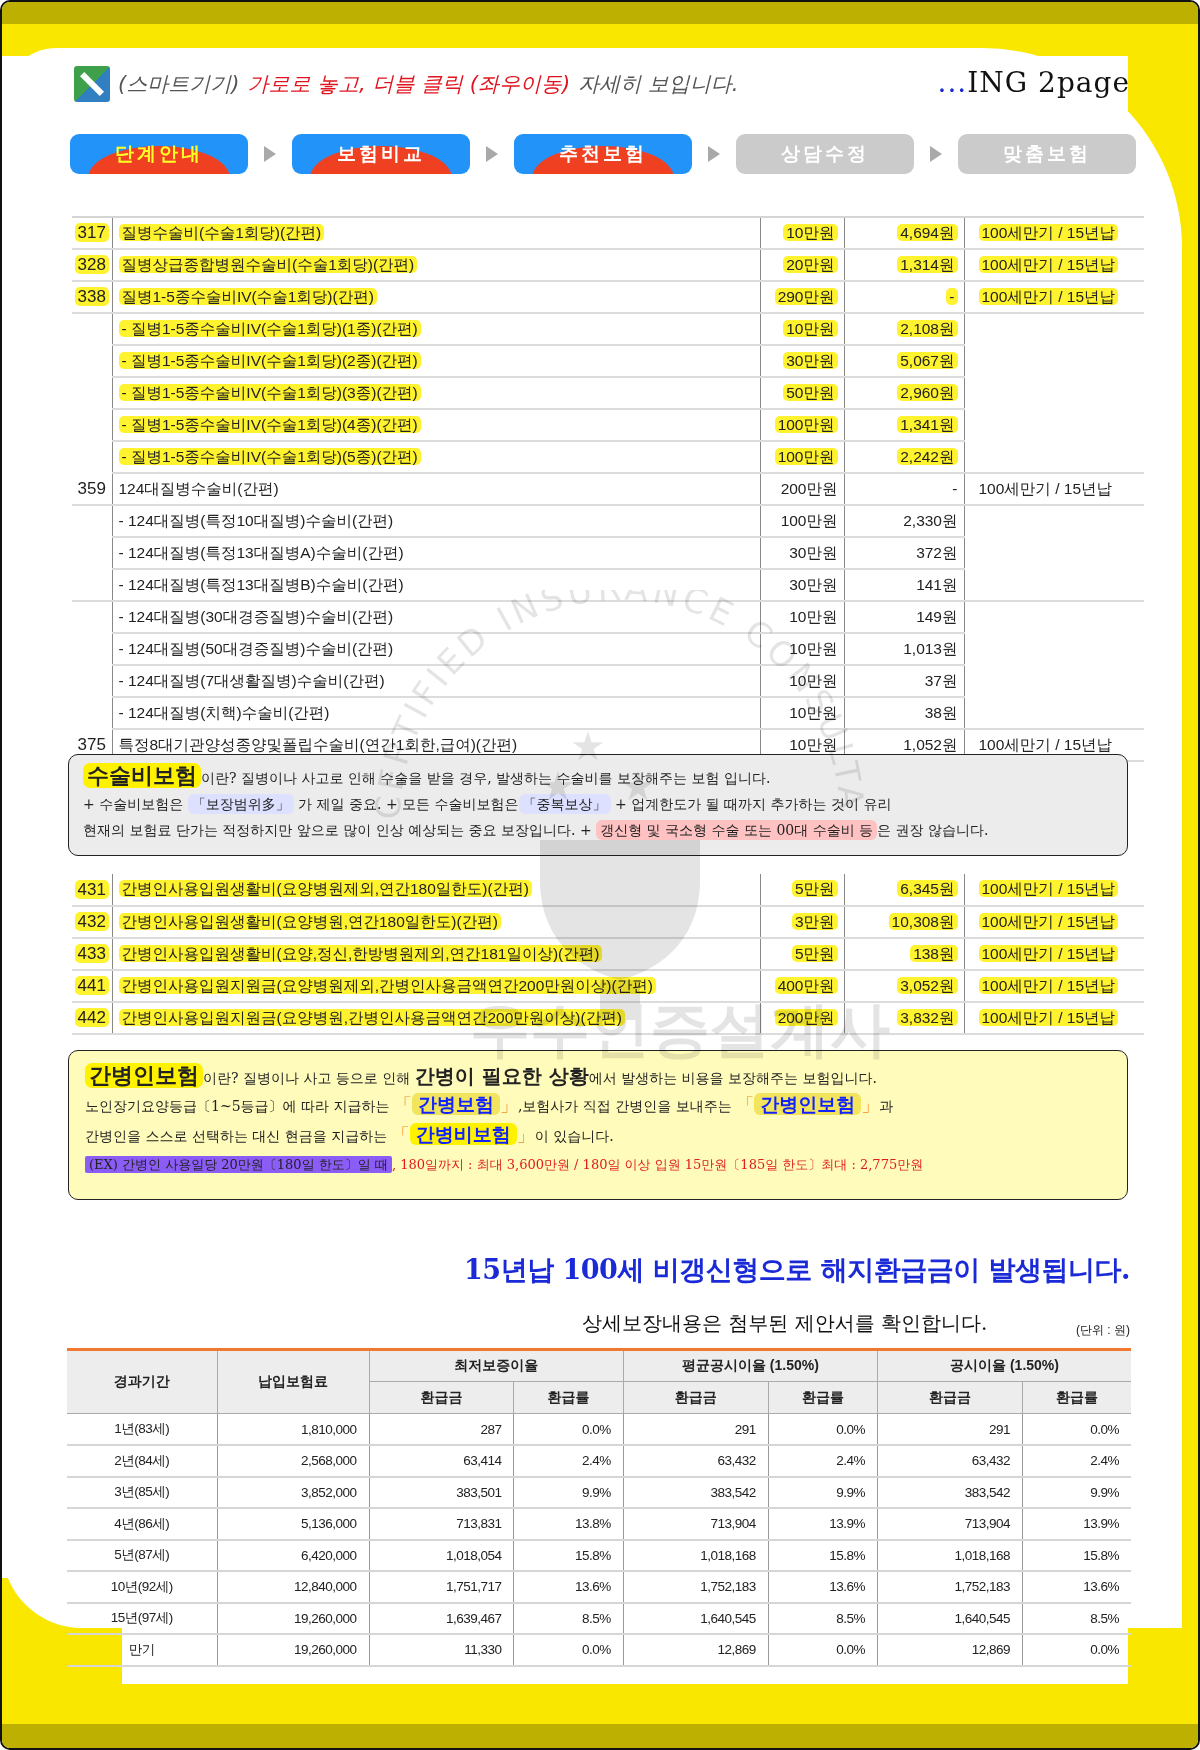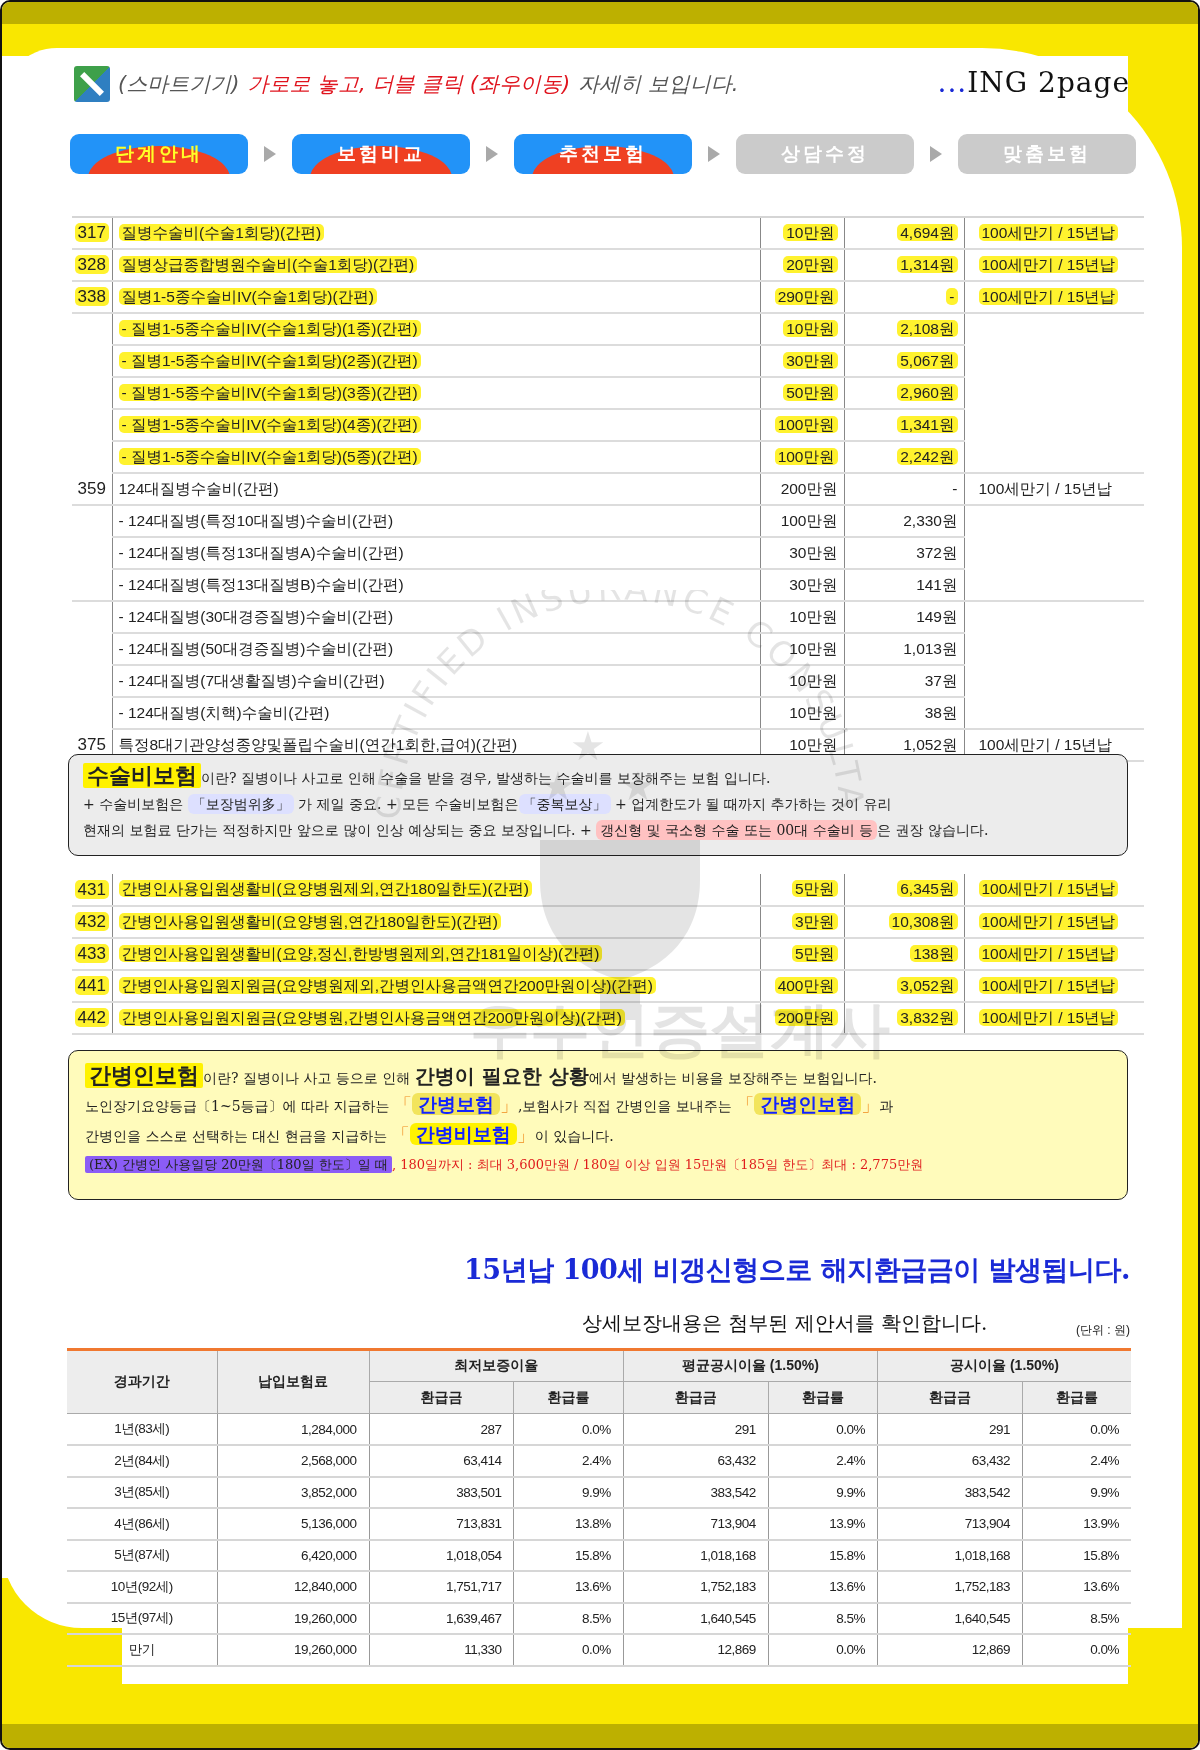--- a/index.html
+++ b/index.html
@@ -48,21 +48,21 @@
     .cov td.nob { border-bottom: none; }
     .hl { background: #fff22e; border-radius: 5px; padding: 0 3px; }
     .cov-top { top: 188px; border-top: 2px solid #d5d5d5; margin-top: 28px; }
     .cov-mid { top: 874px; }
 
     
     .box { position: absolute; left: 68px; width: 1060px; border: 1.5px solid #222; border-radius: 10px; font-family: "DejaVu Serif", "Liberation Serif", serif; }
     .box-gray { top: 754px; height: 102px; background: #ececec; padding: 8px 14px; font-size: 14px; }
     .box-yellow { top: 1050px; height: 150px; background: #fffbbb; padding: 10px 16px; font-size: 14px; }
     .box .line { line-height: 26px; white-space: nowrap; }
-    .big-hl { background: #fff200; font-size: 22px; font-weight: bold; padding: 0 4px; border-radius: 2px; font-family: "DejaVu Sans", sans-serif; }
+    .big-hl { background: #fff200; font-size: 22px; font-weight: bold; padding: 0 4px; border-radius: 7px; font-family: "DejaVu Sans", sans-serif; }
     .blue-chip { background: #dde0ff; border-radius: 6px; padding: 2px 4px; }
     .pink-chip { background: #ffc2c2; border-radius: 6px; padding: 2px 4px; }
     .blue-big { color: #1122ff; font-size: 19px; font-weight: bold; background: #f2e45c; border-radius: 6px; padding: 0 6px; font-family: "DejaVu Sans", sans-serif; }
     .blue-big.y { background: #fff200; }
     .orange-bracket { color: #f08c1e; font-size: 18px; }
     .emph { font-size: 20px; font-weight: bold; }
     .red-text { color: #e01c1c; }
     .purple-chip { background: #8b5cf6; border-radius: 2px; padding: 1px 4px; }
 
     
@@ -359,21 +359,21 @@
         <th>환급률</th>
         <th>환급금</th>
         <th>환급률</th>
         <th>환급금</th>
         <th>환급률</th>
       </tr>
     </thead>
     <tbody id="refund-body">
         <tr>
           <td>1년(83세)</td>
-          <td>1,284,000</td>
+          <td>1,810,000</td>
           <td>287</td>
           <td>0.0%</td>
           <td>291</td>
           <td>0.0%</td>
           <td>291</td>
           <td>0.0%</td>
         </tr>
         <tr>
           <td>2년(84세)</td>
           <td>2,568,000</td>

